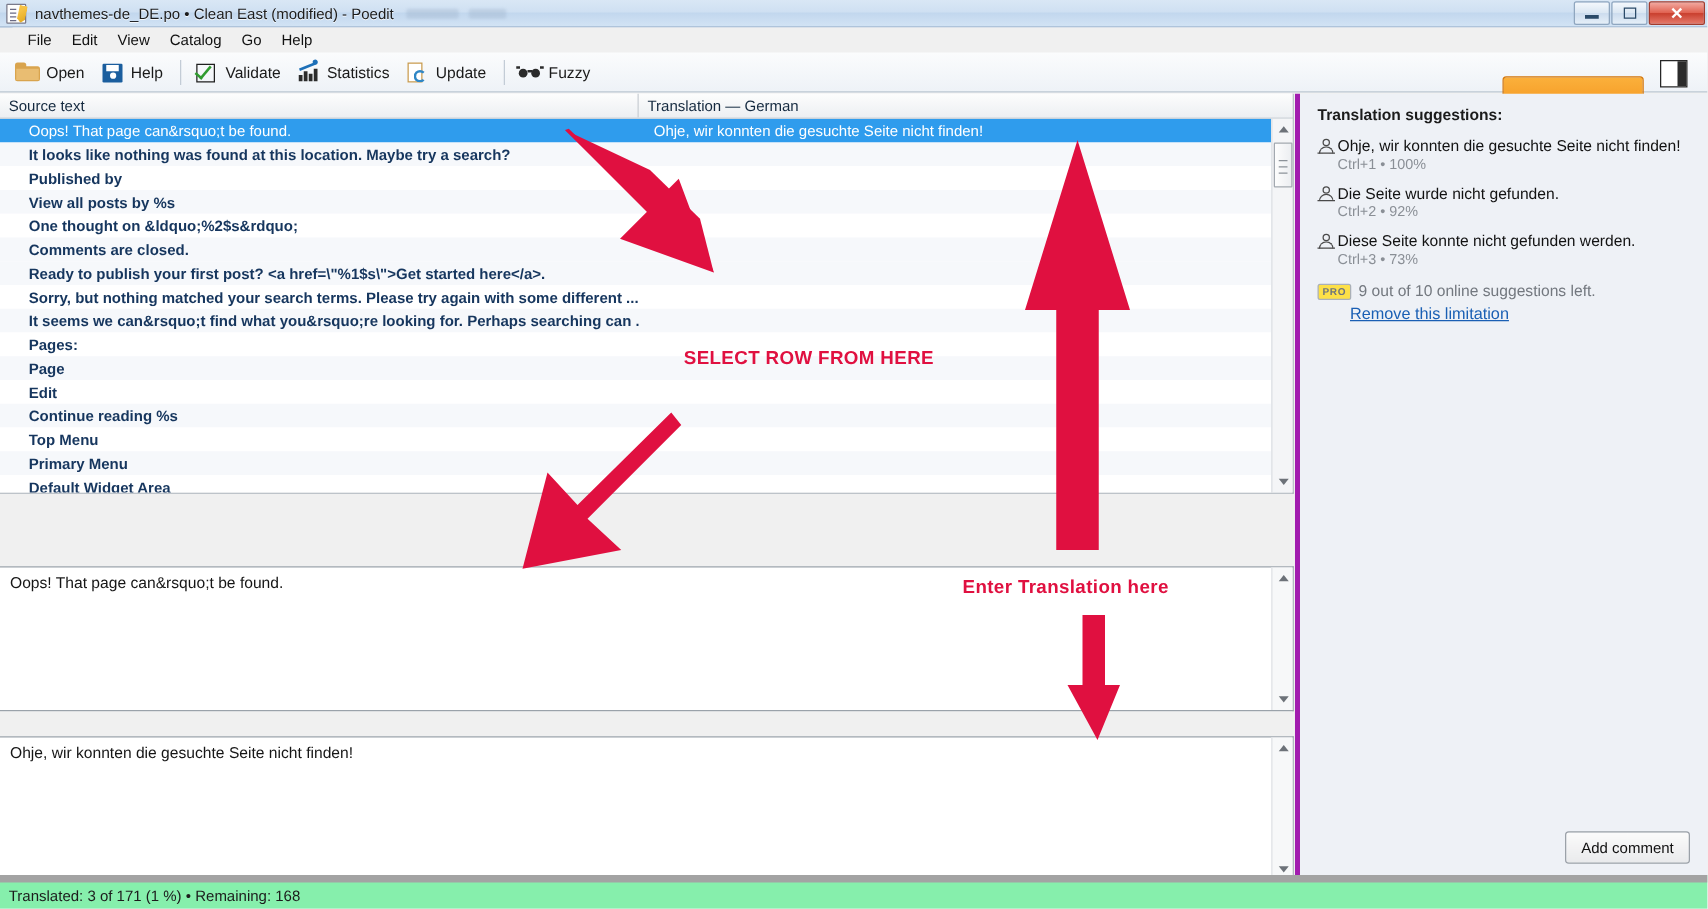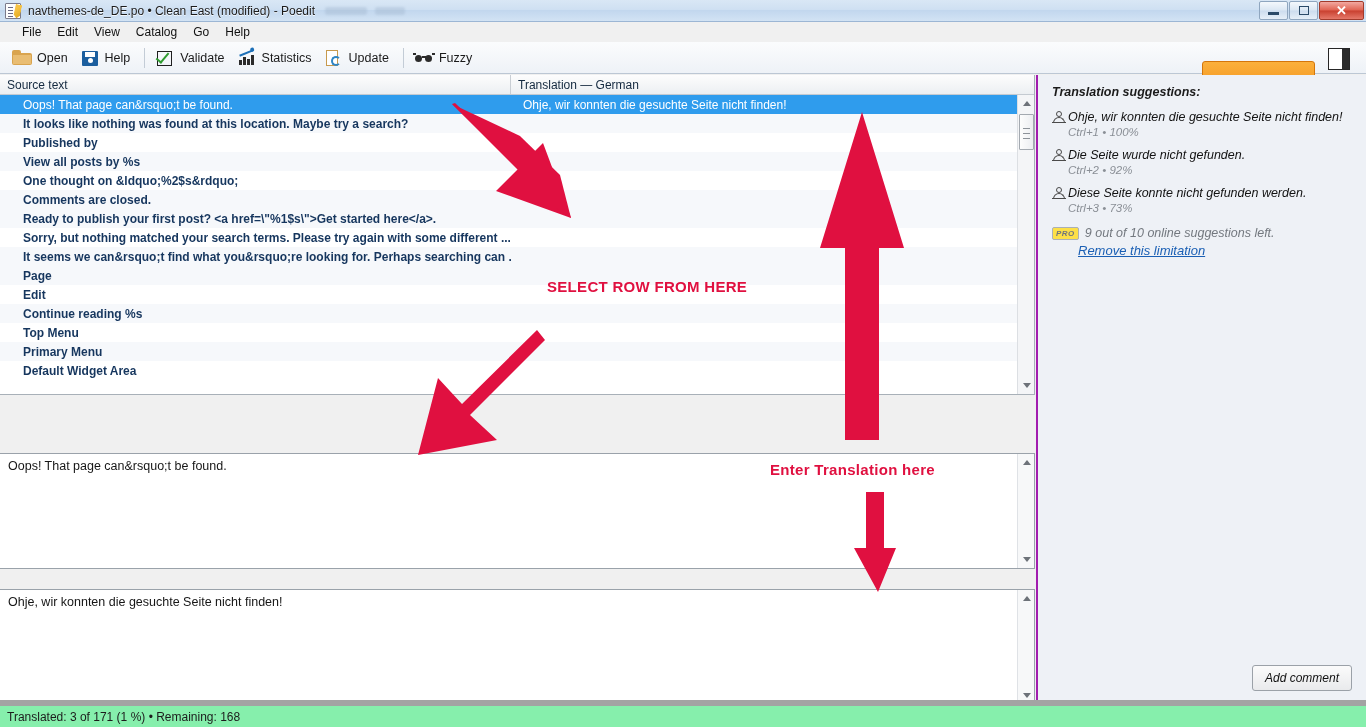--- a/index.html
+++ b/index.html
@@ -174,23 +174,22 @@
   }
 
   #src-label { top:434px; }
   #src-box   { top:453px; height:116px; }
   #tr-label  { top:570px; }
   #tr-box    { top:589px; height:116px; }
 
   
   .sidebar {
     position:absolute; left:1036px; top:75px; width:330px; height:630px;
-    background:#eef1f6; border-left:2px solid #a21caf;
+    background:#eef1f6; border-left:4px solid #a21caf;
     padding:10px 14px 0 14px;
-    font-style:italic;
   }
   .sb-title { font-size:12.5px; font-weight:bold; color:#1b1b1b; margin-bottom:10px; }
   .sugg { display:flex; margin-bottom:9px; }
   .sugg-ico { width:16px; flex:0 0 16px; margin-top:1px; position:relative; }
   .sugg-ico .head { position:absolute; left:4px; top:1px; width:6px; height:6px; border:1.2px solid #4a4a4a; border-radius:50%; }
   .sugg-ico .body { position:absolute; left:1px; top:7px; width:12px; height:6px; border:1.2px solid #4a4a4a; border-bottom:0; border-radius:6px 6px 0 0; }
   .sugg-ico .base { position:absolute; left:0px; top:12px; width:14px; height:1.4px; background:#4a4a4a; }
   .sugg-main { flex:1; }
   .sugg-text { font-size:12.5px; color:#121212; line-height:16px; }
   .sugg-meta { font-size:11.5px; color:#8a8f96; margin-top:1px; }
@@ -364,20 +363,24 @@
           <div class="c-tr"></div>
         </div>
         <div class="row odd">
           <div class="c-src">Sorry, but nothing matched your search terms. Please try again with some different ...</div>
           <div class="c-tr"></div>
         </div>
         <div class="row even">
           <div class="c-src">It seems we can&amp;rsquo;t find what you&amp;rsquo;re looking for. Perhaps searching can ...</div>
           <div class="c-tr"></div>
         </div>
+        <div class="row odd">
+          <div class="c-src">Pages:</div>
+          <div class="c-tr"></div>
+        </div>
         <div class="row even">
           <div class="c-src">Page</div>
           <div class="c-tr"></div>
         </div>
         <div class="row odd">
           <div class="c-src">Edit</div>
           <div class="c-tr"></div>
         </div>
         <div class="row even">
           <div class="c-src">Continue reading %s</div>

